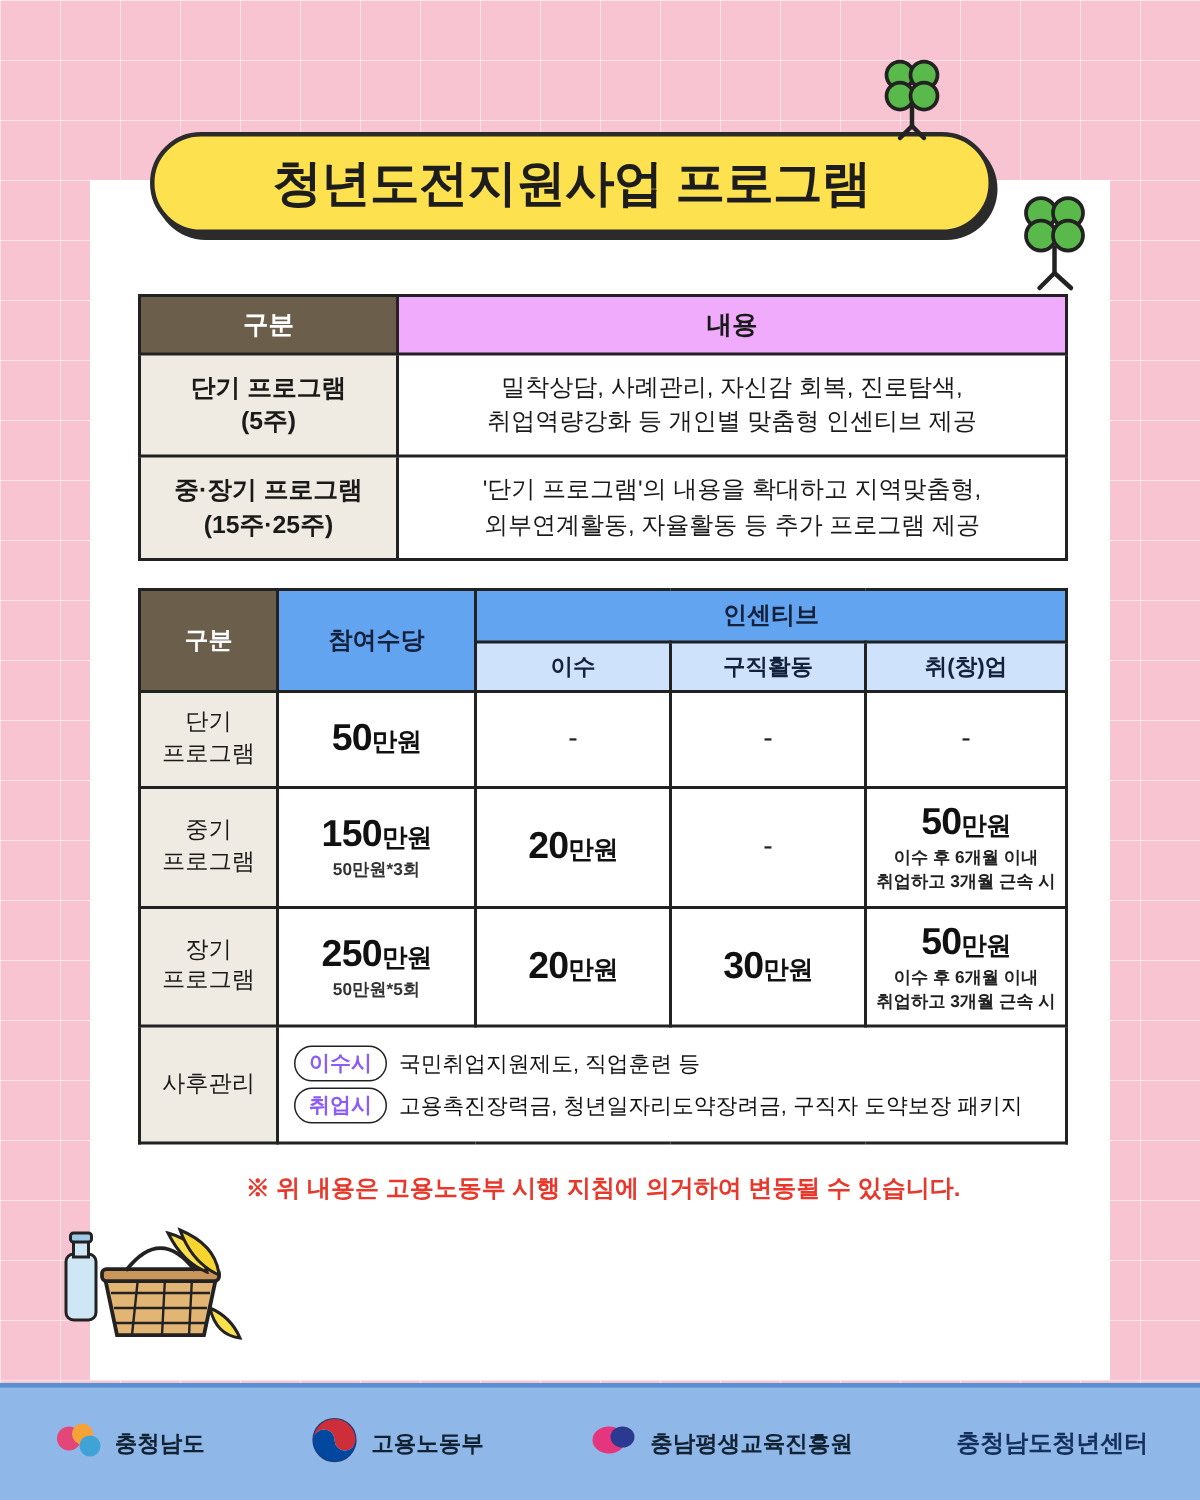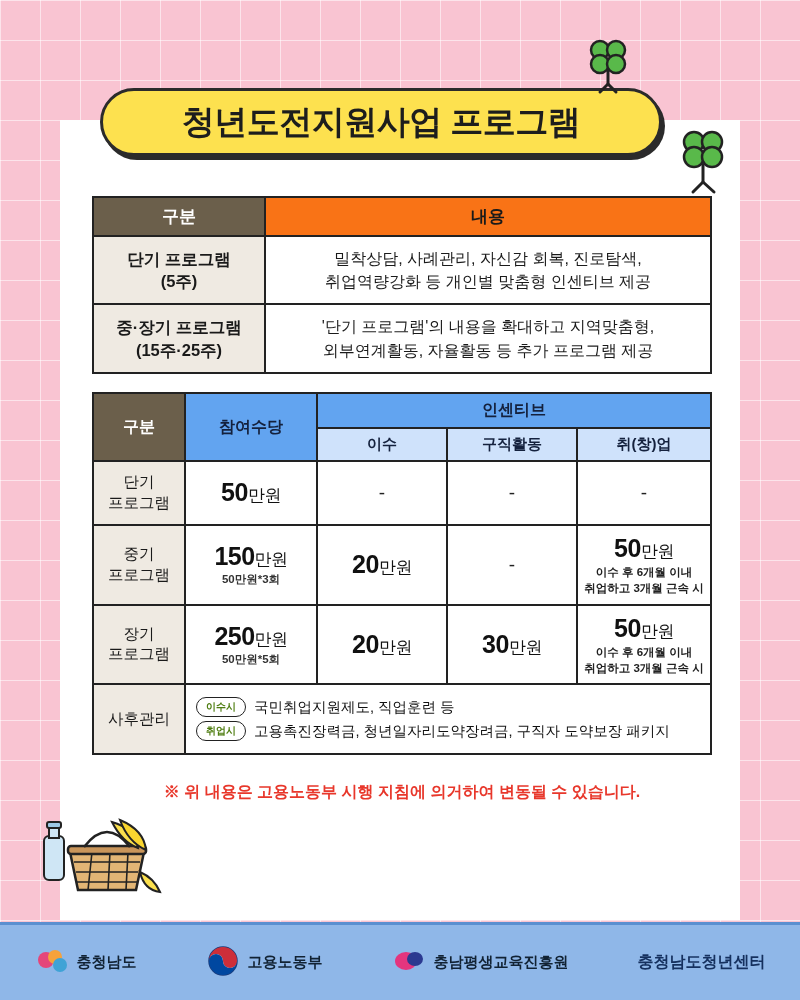--- a/index.html
+++ b/index.html
@@ -58,21 +58,21 @@
   .t1 {
     position:absolute; left:92px; top:196px; width:620px;
     border:2px solid #222;
   }
   .t1 td, .t1 th { border:2px solid #222; }
   .t1 .hd-dark {
     background:#6b5f4b; color:#fff; font-weight:bold; font-size:17px;
     text-align:center; padding:7px 0; width:172px;
   }
   .t1 .hd-blue {
-    background:#f97316; color:#1a1a1a; font-weight:bold; font-size:17px;
+    background:#f0abfc; color:#1a1a1a; font-weight:bold; font-size:17px;
     text-align:center; padding:7px 0;
   }
   .t1 .rowlabel {
     background:#efeae2; font-weight:bold; font-size:16.5px;
     text-align:center; padding:10px 4px; line-height:1.35; color:#1a1a1a;
   }
   .t1 .rowbody {
     background:#fff; font-size:16px; text-align:center; padding:10px 8px;
     line-height:1.45; color:#1a1a1a; font-weight:500;
   }
@@ -96,30 +96,30 @@
     text-align:center; padding:6px 18px;
   }
   .t2 .rowlabel {
     background:#efeae2; font-weight:normal; font-size:15.5px;
     text-align:center; padding:10px 2px; line-height:1.35; color:#1a1a1a;
   }
   .t2 .cell {
     background:#fff; text-align:center; padding:8px 4px; color:#111;
   }
   .big { font-size:25px; font-weight:bold; letter-spacing:-0.5px; }
-  .big .unit { font-size:17px; font-weight:normal; }
+  .big .unit { font-size:17px; font-weight:bold; }
   .sub { font-size:11.5px; font-weight:bold; color:#333; margin-top:1px; }
   .sub2 { font-size:11.5px; font-weight:bold; color:#222; line-height:1.25; margin-top:2px; }
   .dash { font-size:19px; color:#222; }
 
   .aftercare { background:#fff; padding:8px 10px; }
   .ac-row { display:flex; align-items:center; gap:8px; margin:4px 0; }
   .pill {
     border:1.6px solid #222; border-radius:14px;
-    padding:2px 9px; font-size:10px; font-weight:bold; color:#4d7c0f;
+    padding:2px 9px; font-size:14px; font-weight:bold; color:#8b5cf6;
     background:#fff; white-space:nowrap;
   }
   .ac-text { font-size:14.5px; color:#111; font-weight:500; }
 
   
   .notice {
     position:absolute; left:92px; top:782px; width:620px;
     text-align:center; color:#e8372b; font-size:16px; font-weight:bold;
   }
 

